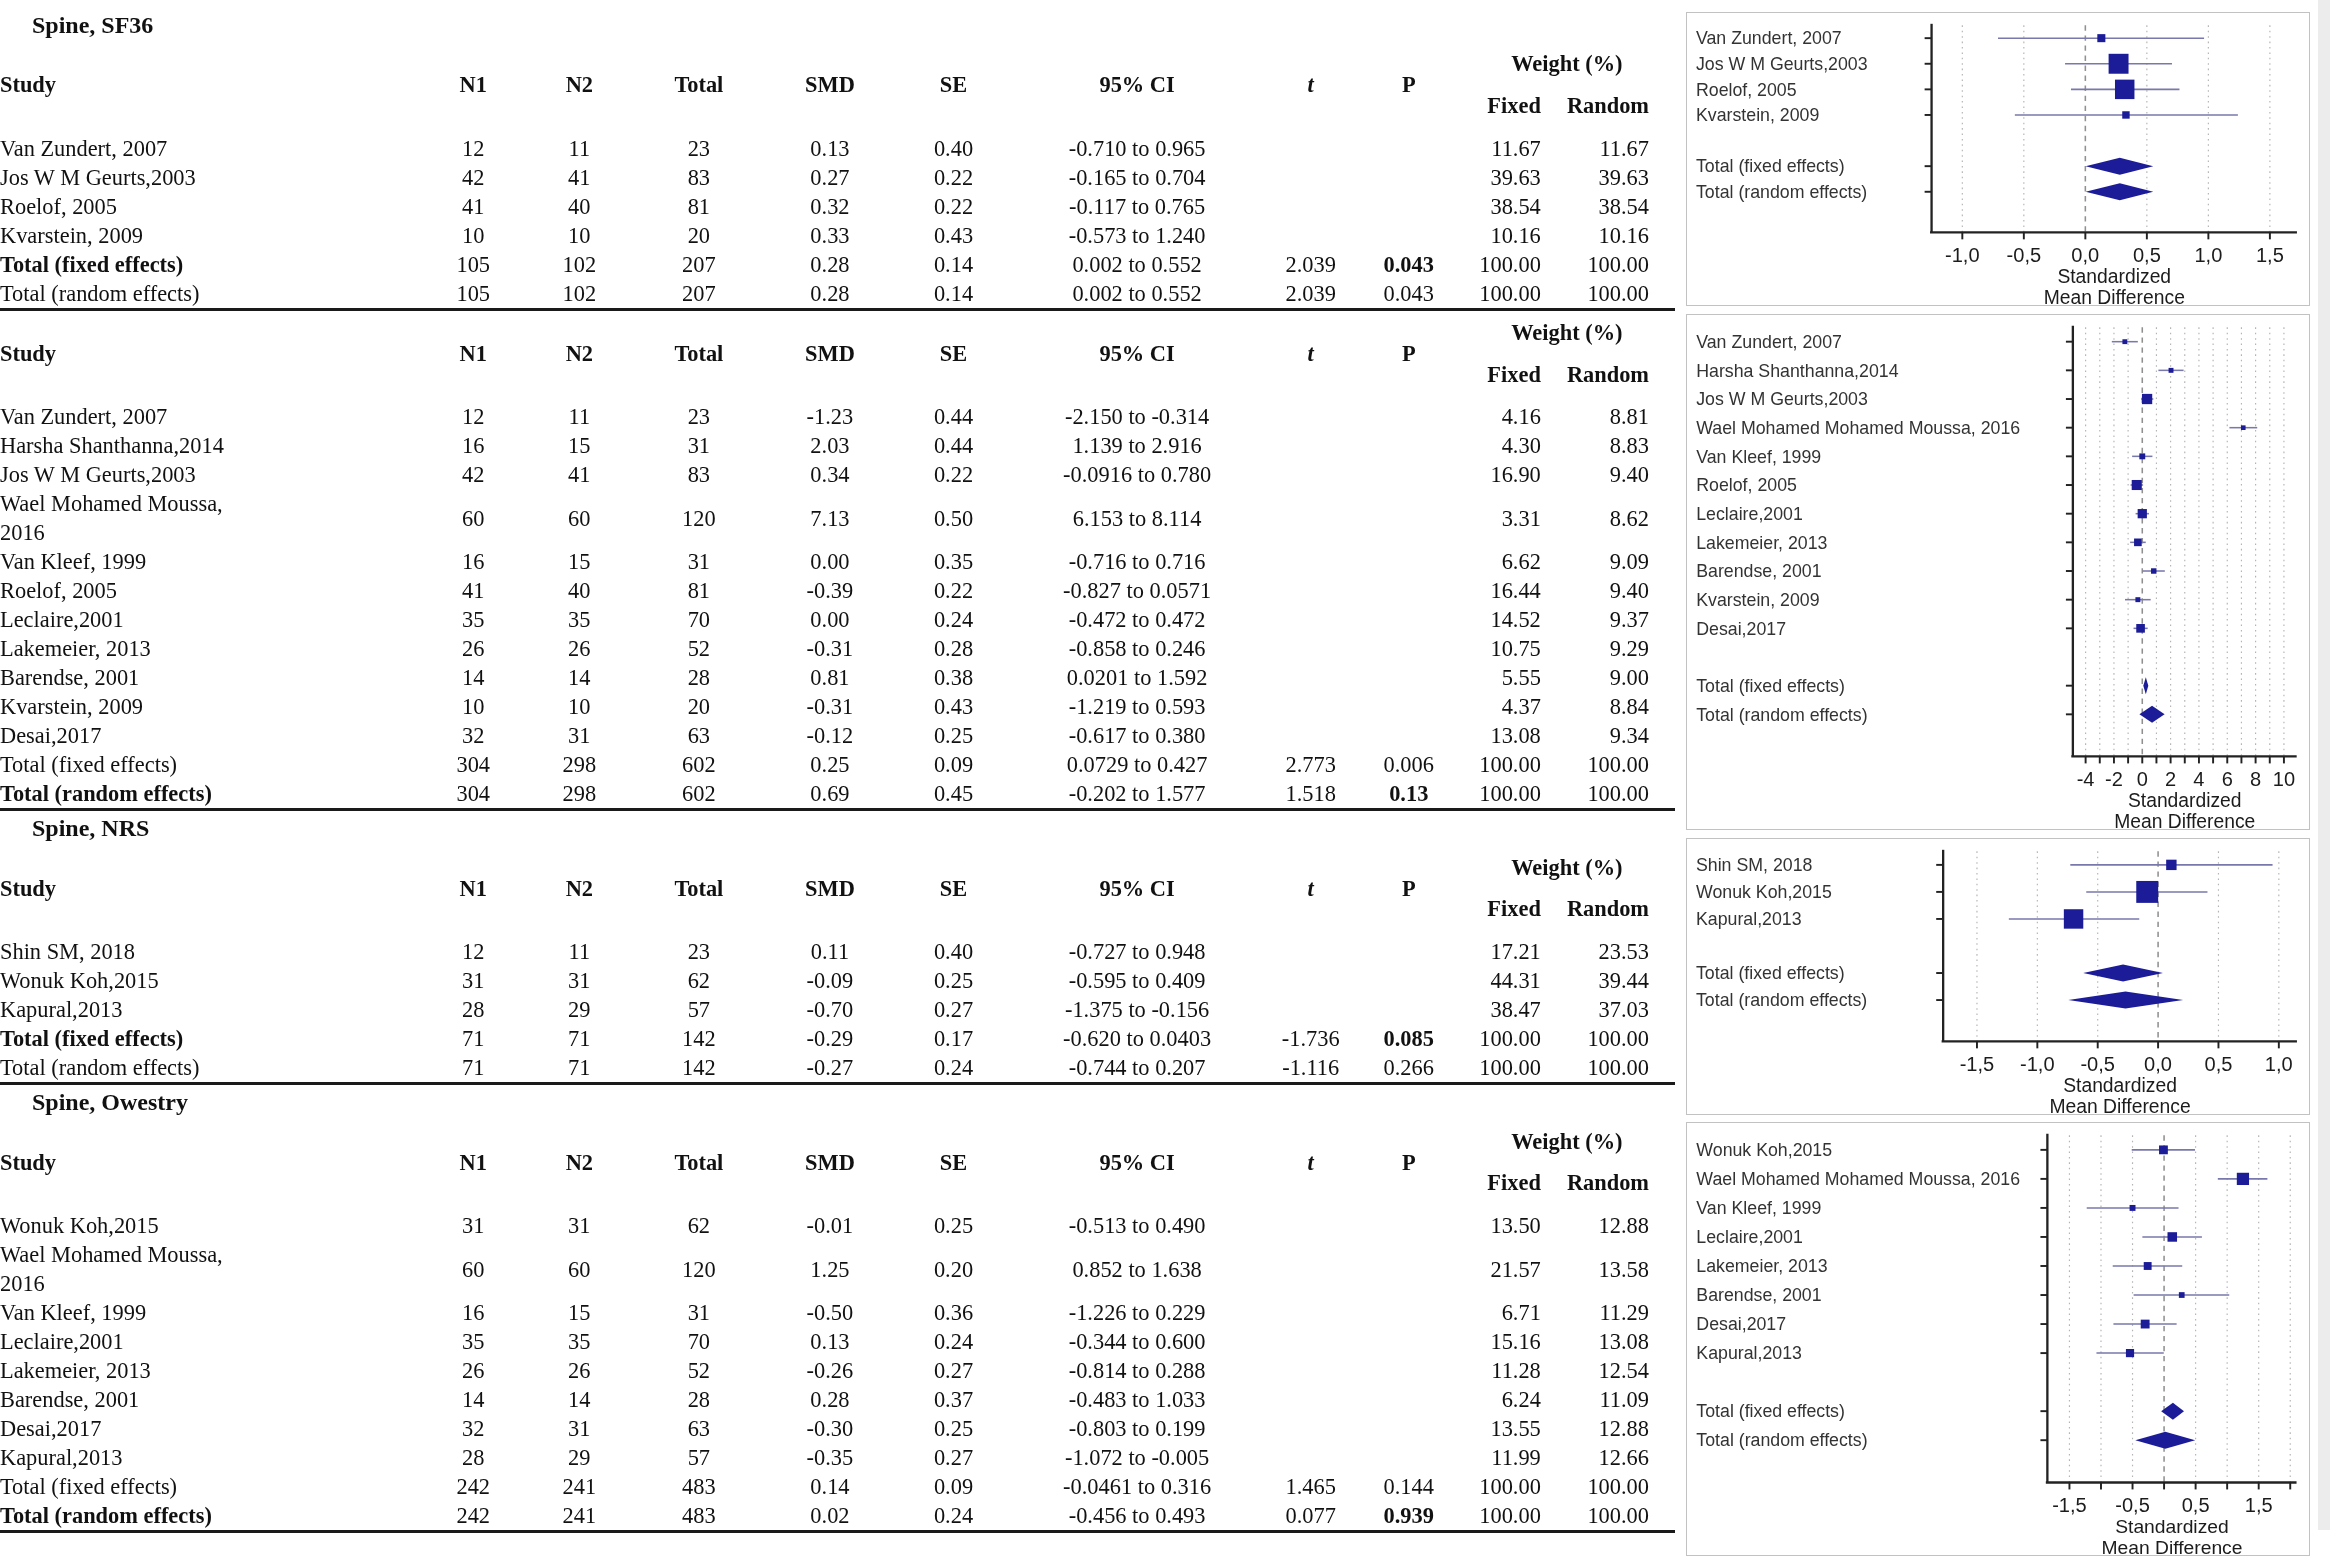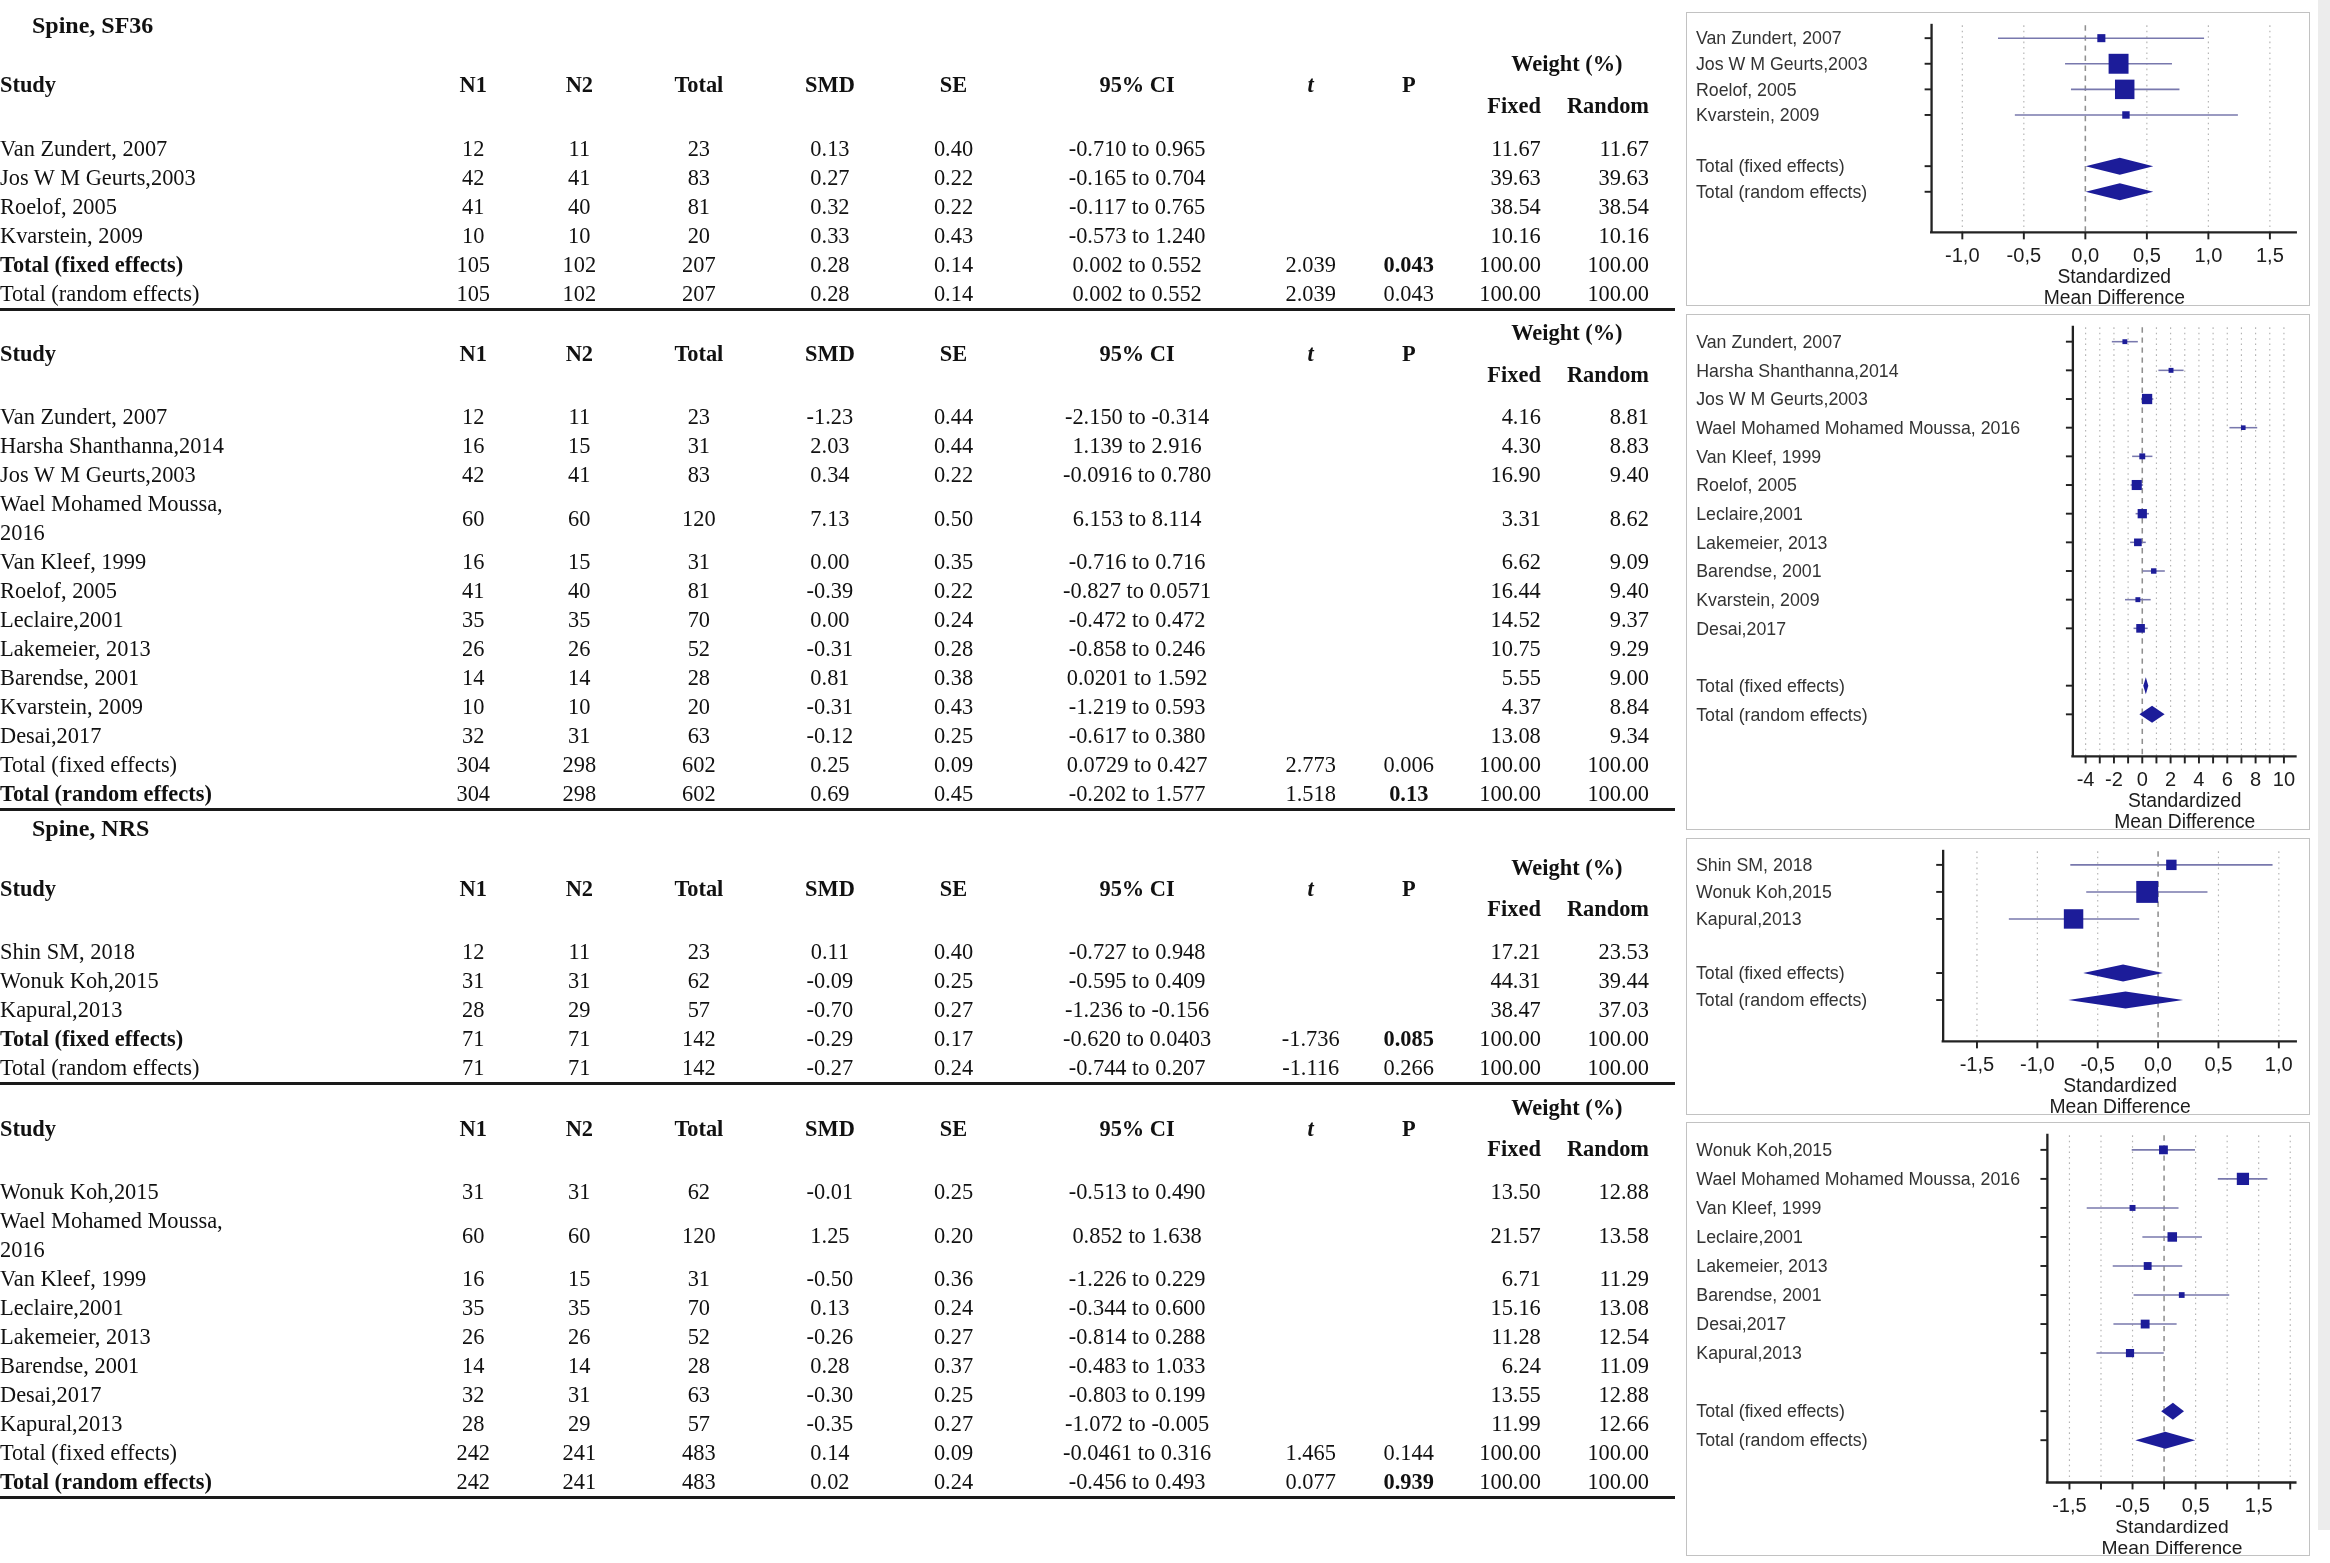--- a/index.html
+++ b/index.html
@@ -419,21 +419,21 @@
               <td class="wcol">44.31</td>
               <td class="wcol">39.44</td>
             </tr>
             <tr>
               <td class="study">Kapural,2013</td>
               <td class="">28</td>
               <td class="">29</td>
               <td class="">57</td>
               <td class="">-0.70</td>
               <td class="">0.27</td>
-              <td class="">-1.236 to -0.156</td>
+              <td class="">-1.375 to -0.156</td>
               <td class=""></td>
               <td class=""></td>
               <td class="wcol">38.47</td>
               <td class="wcol">37.03</td>
             </tr>
             <tr>
               <td class="study b">Total (fixed effects)</td>
               <td class="">71</td>
               <td class="">71</td>
               <td class="">142</td>
@@ -455,20 +455,21 @@
               <td class="">-0.744 to 0.207</td>
               <td class="">-1.116</td>
               <td class="">0.266</td>
               <td class="wcol">100.00</td>
               <td class="wcol">100.00</td>
             </tr>
           </tbody>
         </table>
       </div>
       <div class="sec">
+        <div class="sec-title">Spine, Owestry</div>
         <table>
           <colgroup>
             <col class="c-study">
             <col class="c-n1">
             <col class="c-n2">
             <col class="c-total">
             <col class="c-smd">
             <col class="c-se">
             <col class="c-ci">
             <col class="c-t">

